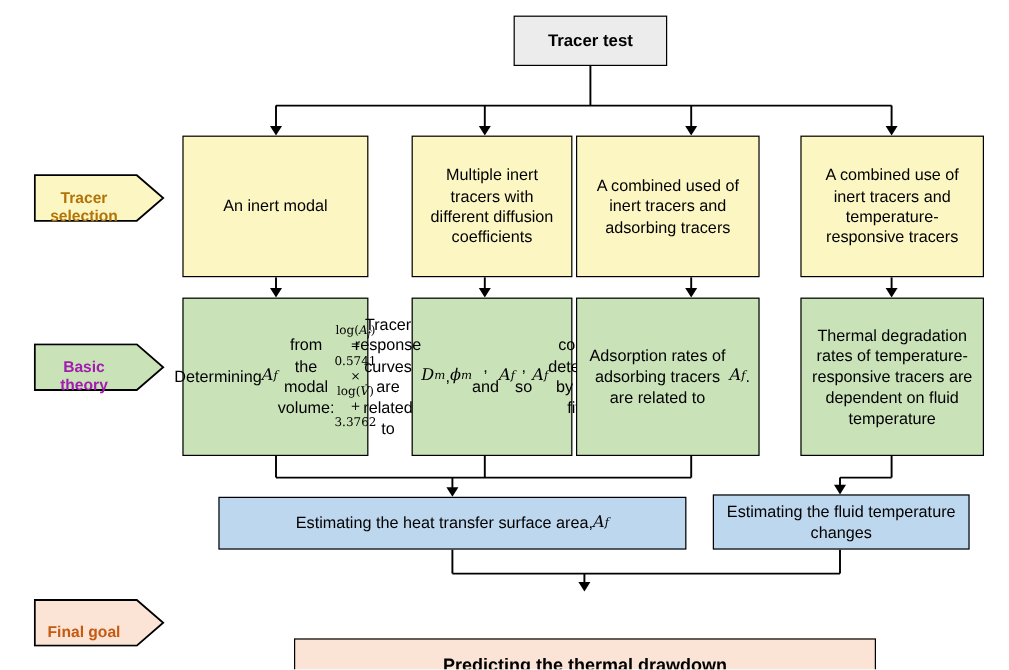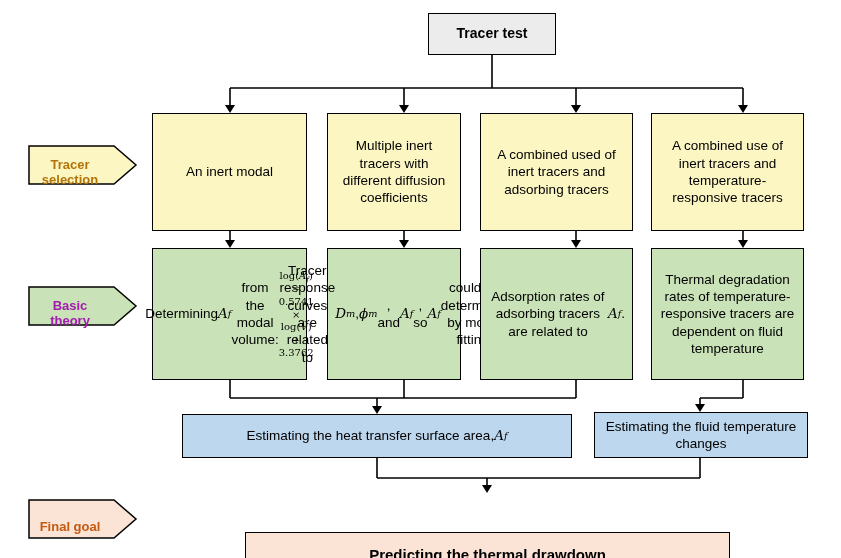--- a/index.html
+++ b/index.html
@@ -11,22 +11,22 @@
   .box{
     position:absolute;box-sizing:border-box;border:1.5px solid #000;
     display:flex;align-items:center;justify-content:center;text-align:center;
     font-size:13.5px;line-height:1.28;padding:4px 7px;background:#fff;
   }
   .gray{background:#ececec;font-weight:bold;font-size:14px;border-width:1.8px;}
   .yellow{background:#fcf6c3;}
   .green{background:#c9e2b8;}
   .blue{background:#bdd7ee;}
   .peach{background:#fbe3d5;font-weight:bold;font-size:15px;}
-  .col1{left:152px;width:155px;} .col2{left:327px;width:134px;}
-  .col3{left:480px;width:153px;} .col4{left:651px;width:153px;}
+  .col1{left:152px;width:155px;} .col2{left:343px;width:134px;}
+  .col3{left:480px;width:153px;} .col4{left:667px;width:153px;}
   .row-sel{top:113px;height:118px;}
   .row-theory{top:248px;height:132px;}
   .box i, .box sub{font-family:"DejaVu Serif", serif;}
   sub{font-size:0.72em;line-height:0;}
   .mathline{font-family:"DejaVu Serif", serif;font-size:10px;display:inline-block;margin-top:2px;text-align:center;}
   .side-label{position:absolute;width:110px;height:56px;}
   .side-label svg{position:absolute;left:0;top:0;width:110px;height:40px;}
   .side-label .lbl{
     position:absolute;left:0;top:0;right:26px;height:100%;
     display:flex;align-items:center;justify-content:center;text-align:center;

